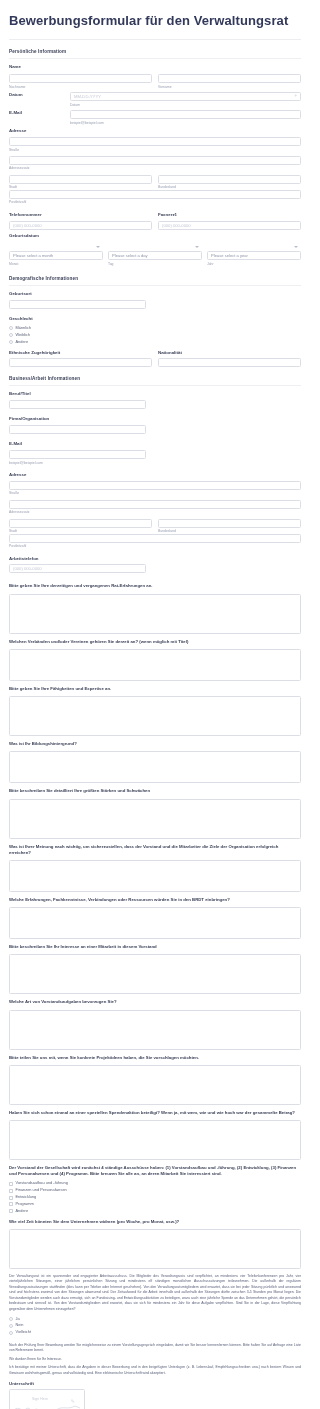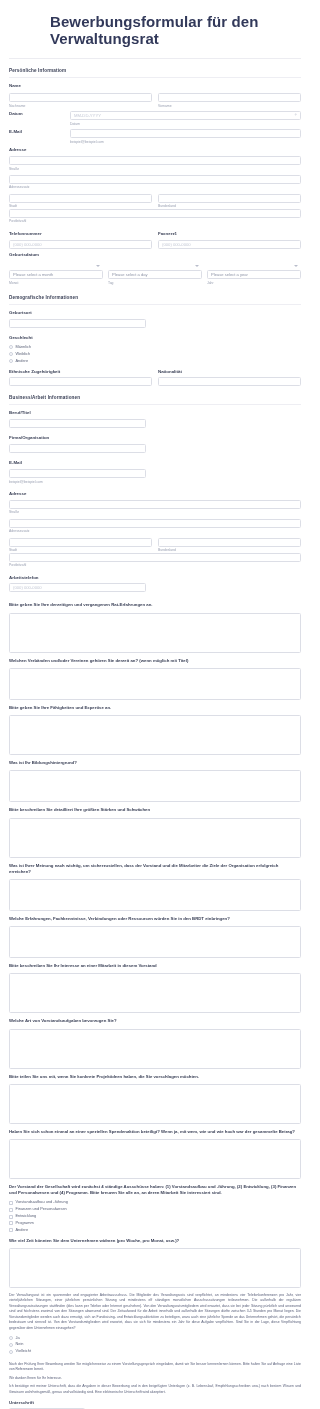--- a/index.html
+++ b/index.html
@@ -9,26 +9,25 @@
     width: 310px;
   }
   body {
     font-family: "Liberation Sans", sans-serif;
     color: #2c3345;
     -webkit-font-smoothing: antialiased;
   }
   .page { width: 310px; background:#fff; padding: 0 0 0 0; }
 
   .form-title {
-    font-size: 15px;
+    font-size: 13px;
     font-weight: 600;
     color: #32395a;
     padding: 13px 9px 11px 9px;
     letter-spacing: .1px;
-    margin-left: 41px;
   }
   .title-rule { height:1px; background:#ececf1; margin:0 9px; }
 
   .section-heading {
     font-size: 4.6px;
     font-weight: 700;
     color: #3b4157;
     padding: 9px 9px 4px 9px;
     letter-spacing: .15px;
   }

